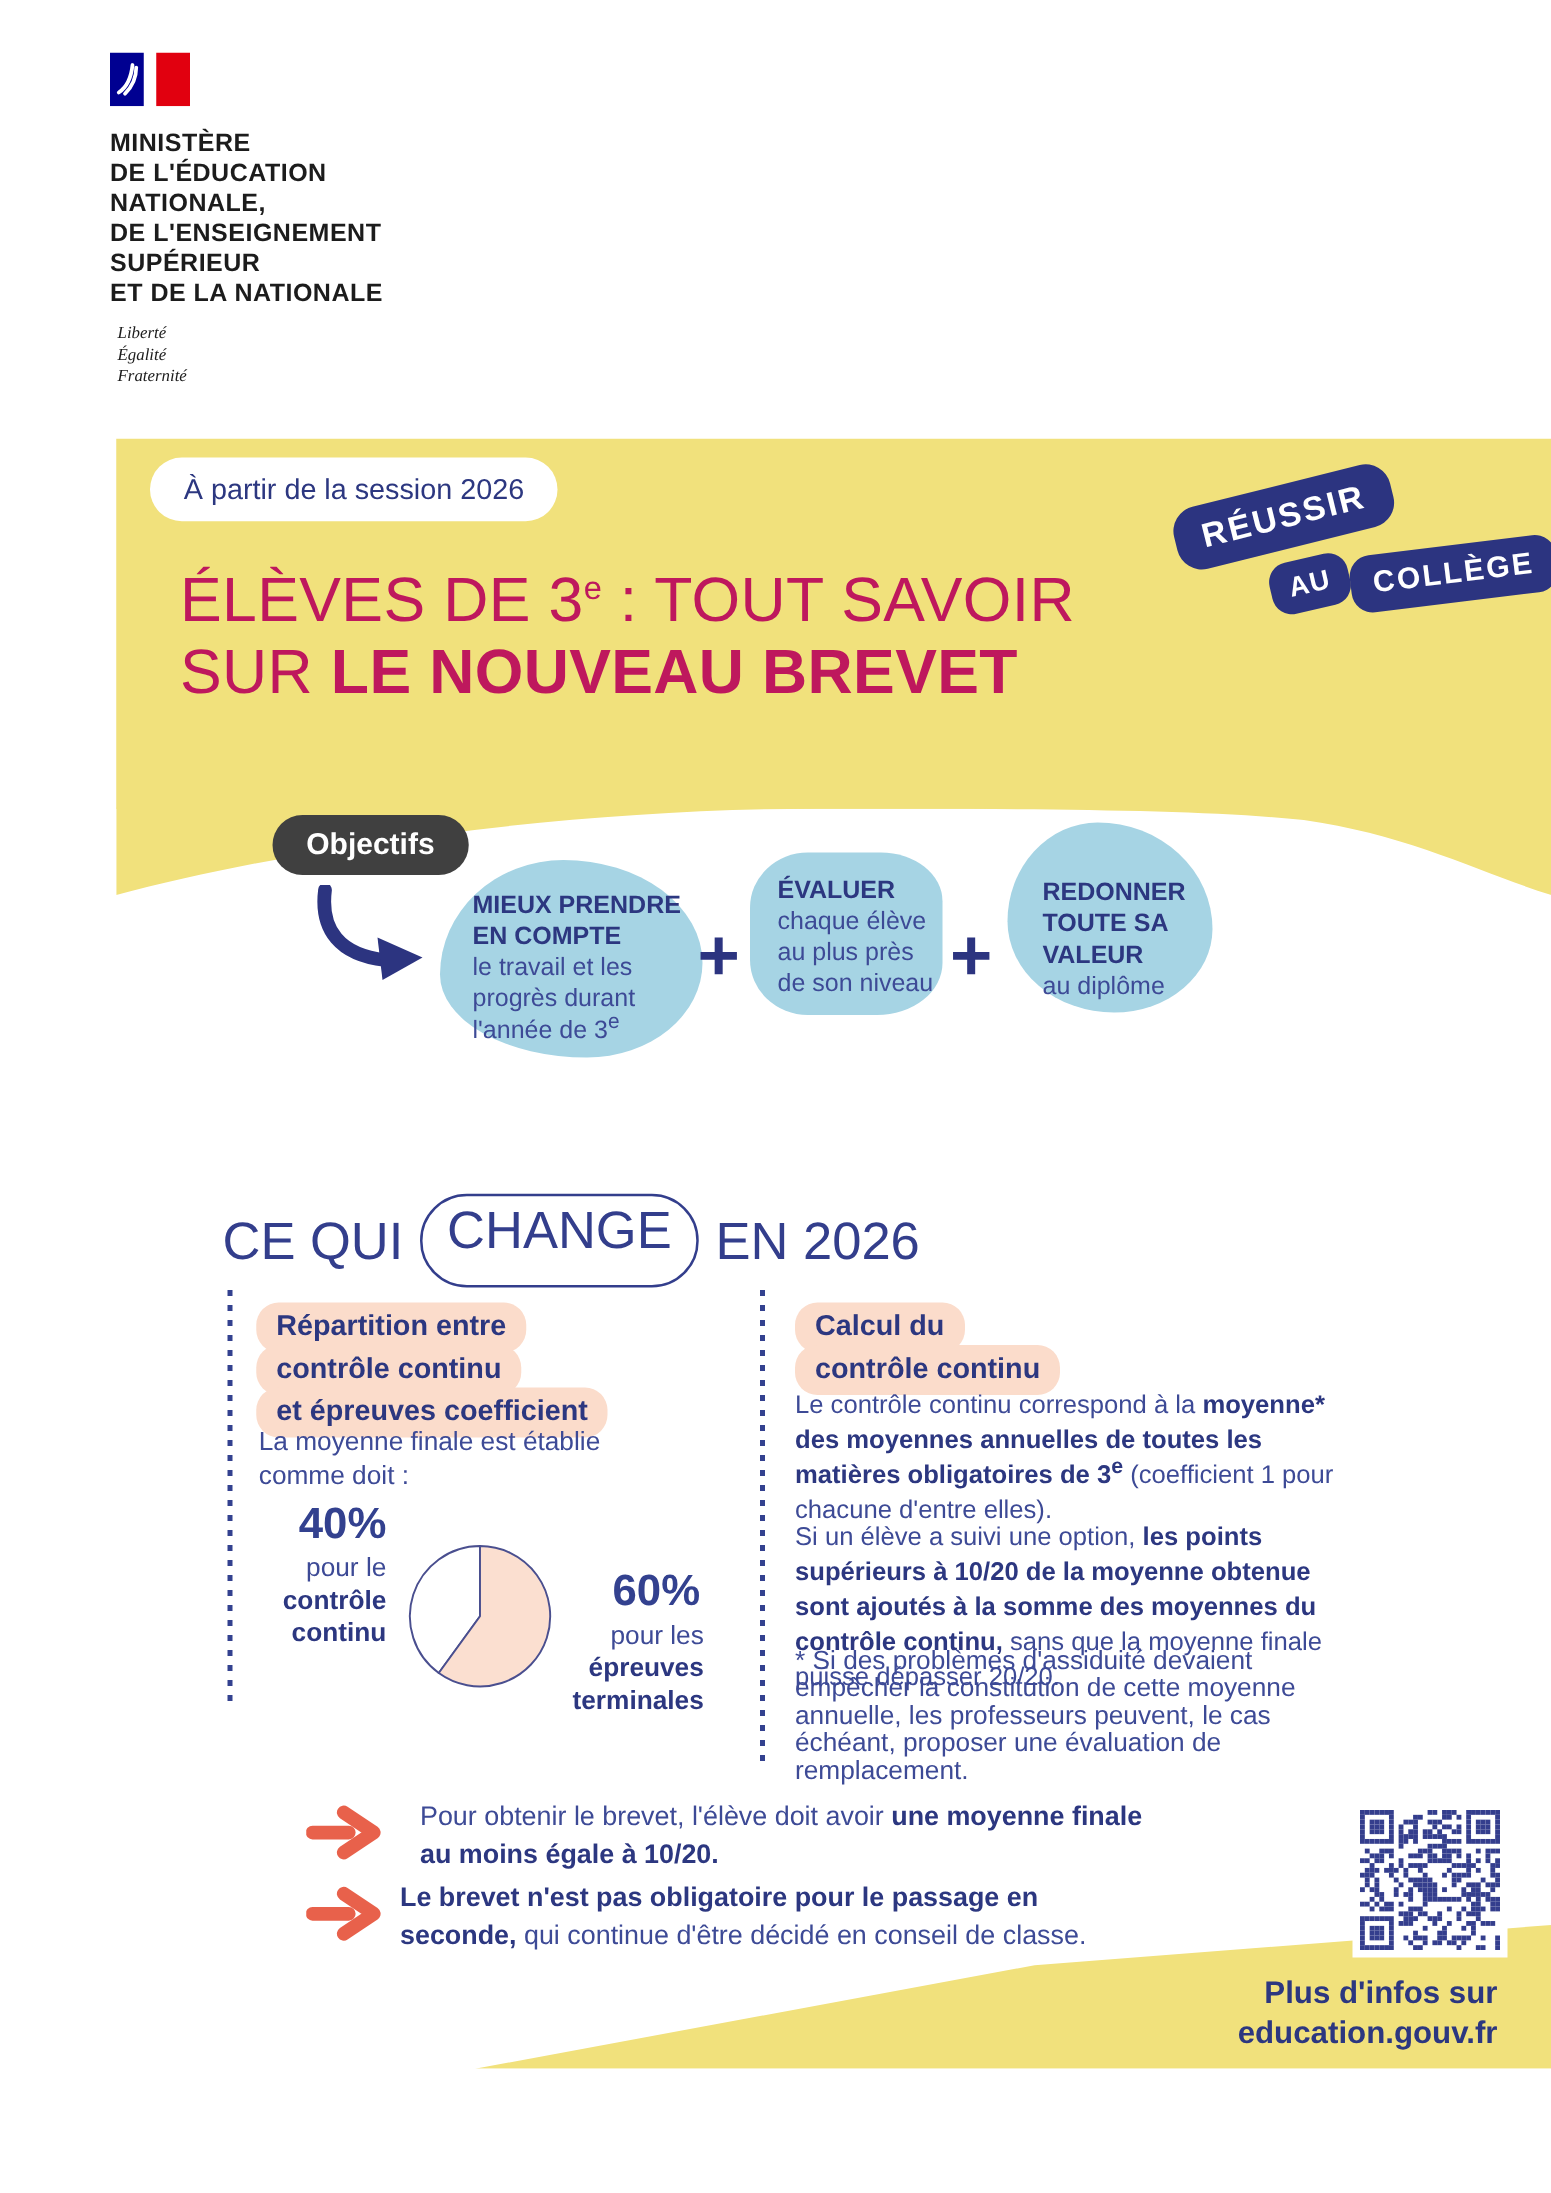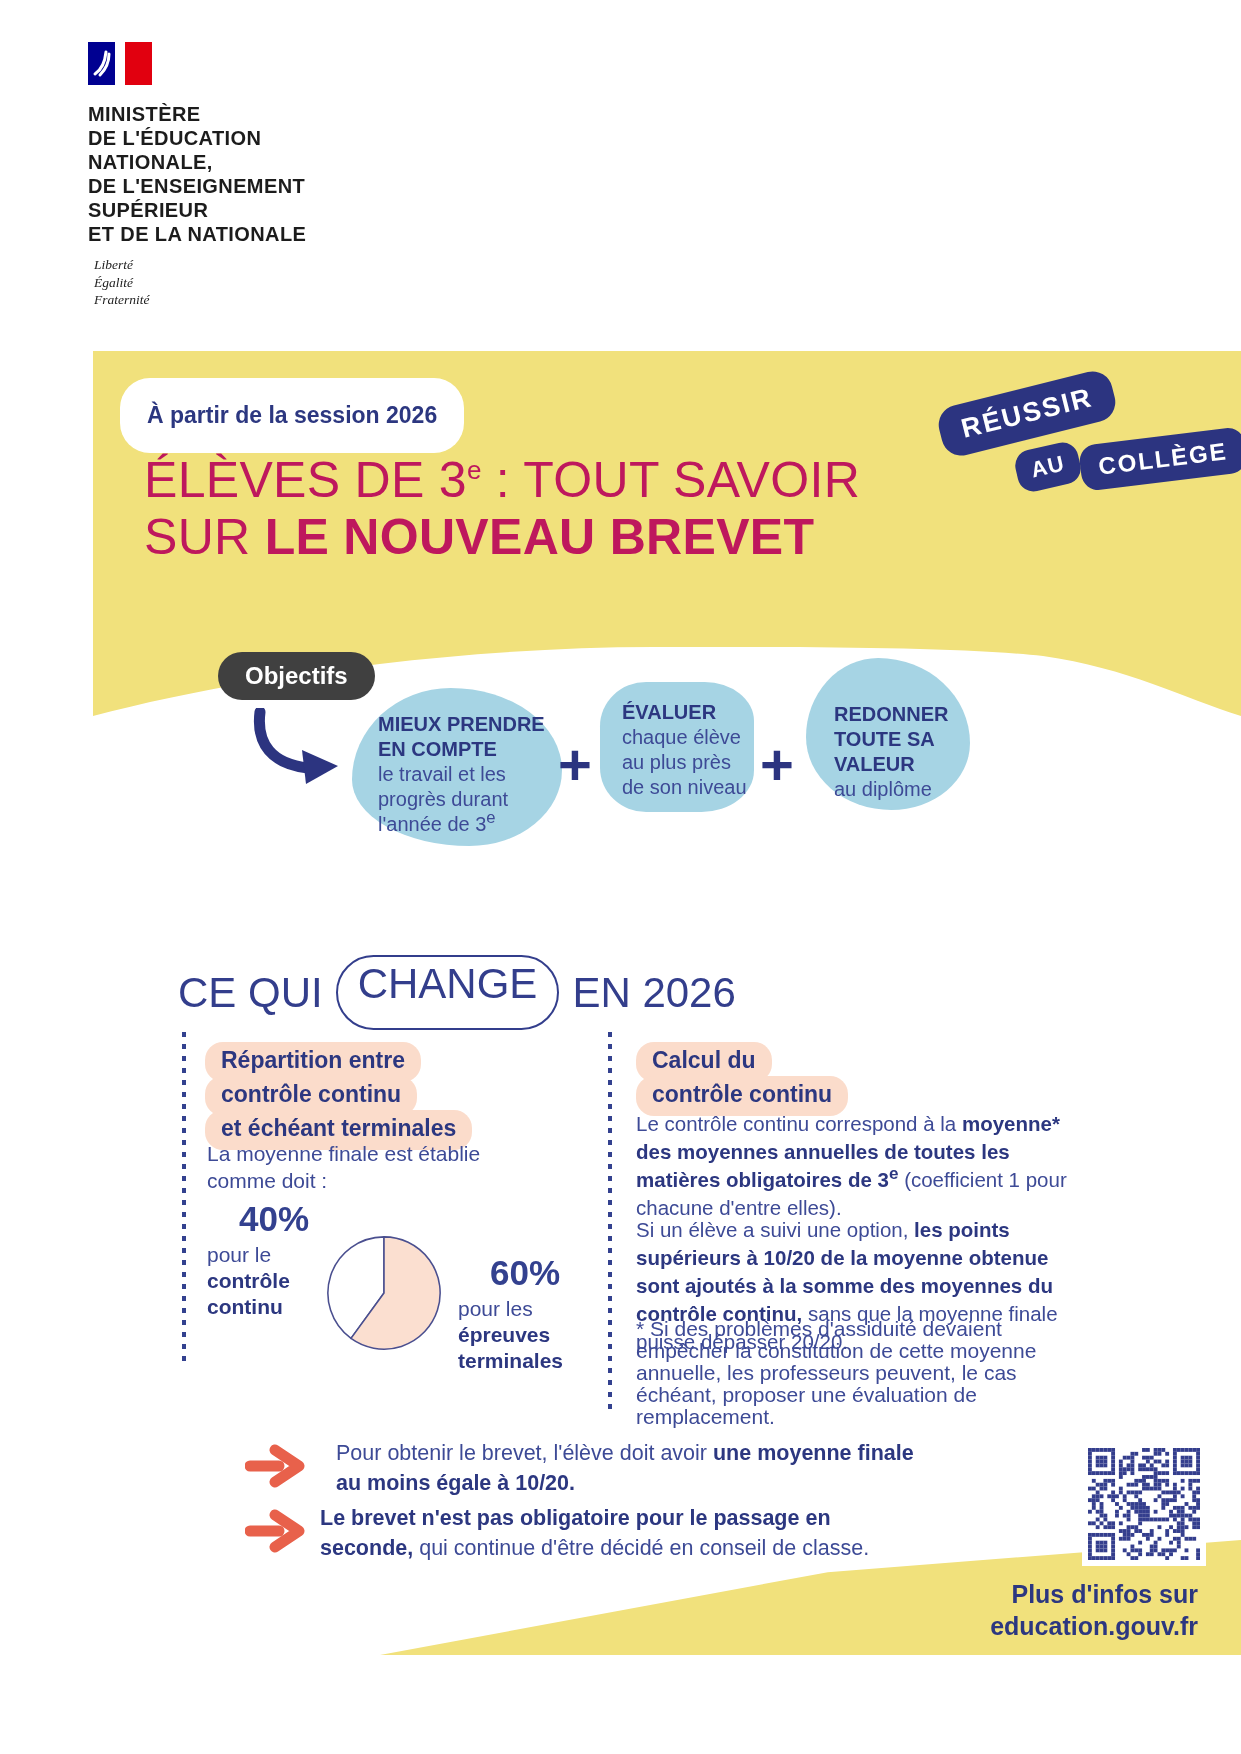--- a/index.html
+++ b/index.html
@@ -11,21 +11,21 @@
   .ministry{left:88px;top:42px;}
   .ministry-name{margin-top:13px;font-size:20px;font-weight:700;color:#1c1c1c;
                  line-height:24px;letter-spacing:0.4px;}
   .motto{margin-top:10px;margin-left:6px;font-family:"Liberation Serif",serif;
          font-style:italic;font-size:13.5px;line-height:17.5px;color:#1c1c1c;}
 
   
   .banner{left:93px;top:351px;width:1148px;height:296px;background:#f1e17c;}
   .banner-wave{left:93px;top:646px;width:1148px;height:70px;}
   .session-pill{left:120px;top:366px;background:#fff;color:#2c3780;font-size:23px;
-                font-weight:700;padding:24px 27px;border-radius:30px;margin-top:12px;}
+                font-weight:400;padding:12px 27px;border-radius:30px;}
   .badge{background:#2c3480;color:#fff;font-weight:700;white-space:nowrap;}
   .badge-reussir{left:938px;top:388px;font-size:27px;padding:10px 22px;
                  border-radius:20px;letter-spacing:2px;transform:rotate(-14deg);}
   .badge-au{left:1016px;top:446px;font-size:22px;padding:8px 15px;
             border-radius:16px;letter-spacing:1px;transform:rotate(-13deg);}
   .badge-college{left:1080px;top:436px;font-size:24px;padding:9px 18px;
                  border-radius:17px;letter-spacing:2px;transform:rotate(-7deg);}
   .poster-title{left:144px;top:452px;color:#be185d;font-size:50px;line-height:57px;
                 font-weight:500;letter-spacing:0.3px;white-space:nowrap;}
   .poster-title sup{font-size:0.52em;}
@@ -54,21 +54,21 @@
 
   
   .dotted{width:4px;background:repeating-linear-gradient(to bottom,#33418f 0 5px,transparent 5px 12px);}
   .dotted-left{left:182px;top:1032px;height:331px;}
   .dotted-right{left:608px;top:1032px;height:378px;}
   .hl-pill{display:table;background:#fbdccb;color:#2c3780;font-size:23px;font-weight:700;
            line-height:27px;padding:5px 16px 8px;border-radius:18px;margin-bottom:-6px;}
   .left-col-head{left:205px;top:1042px;}
   .left-intro{left:207px;top:1140px;width:345px;font-size:21px;line-height:27px;color:#3d4a96;}
   .stat-value{font-size:35px;font-weight:700;color:#33418f;line-height:46px;margin-left:32px;}
-  .stat-label{font-size:21px;line-height:26px;color:#3d4a96;}
+  .stat-label{font-size:21px;line-height:26px;color:#3d4a96;text-align:right;}
   .stat-label .b{font-weight:700;color:#2c3780;}
   .stat-40{left:207px;top:1196px;}
   .stat-60{left:458px;top:1250px;}
   .pie{left:324px;top:1233px;}
   .right-col-head{left:636px;top:1042px;}
   .para{left:636px;width:458px;font-size:20.5px;line-height:28px;color:#3d4a96;}
   .para .rich-b{font-weight:700;color:#2c3780;}
   .para1{top:1110px;}
   .para2{top:1216px;}
   .footnote{left:636px;top:1318px;width:460px;font-size:21px;line-height:22px;color:#3d4a96;}
@@ -160,21 +160,21 @@
 <div class="abs change-heading">
   <span>CE QUI</span>
   <span class="change-pill">CHANGE</span>
   <span>EN 2026</span>
 </div>
 
 <div class="abs dotted dotted-left"></div>
 <div class="abs left-col-head">
   <div class="hl-pill">Répartition entre</div>
   <div class="hl-pill">contrôle continu</div>
-  <div class="hl-pill">et échéant terminales</div>
+  <div class="hl-pill">et épreuves coefficient</div>
 </div>
 <div class="abs left-intro">La moyenne finale est établie comme doit :</div>
 
 <div class="abs stat-40">
   <div class="stat-value">40%</div>
   <div class="stat-label">
     <div>pour le</div>
     <div class="b">contrôle</div>
     <div class="b">continu</div>
   </div>

